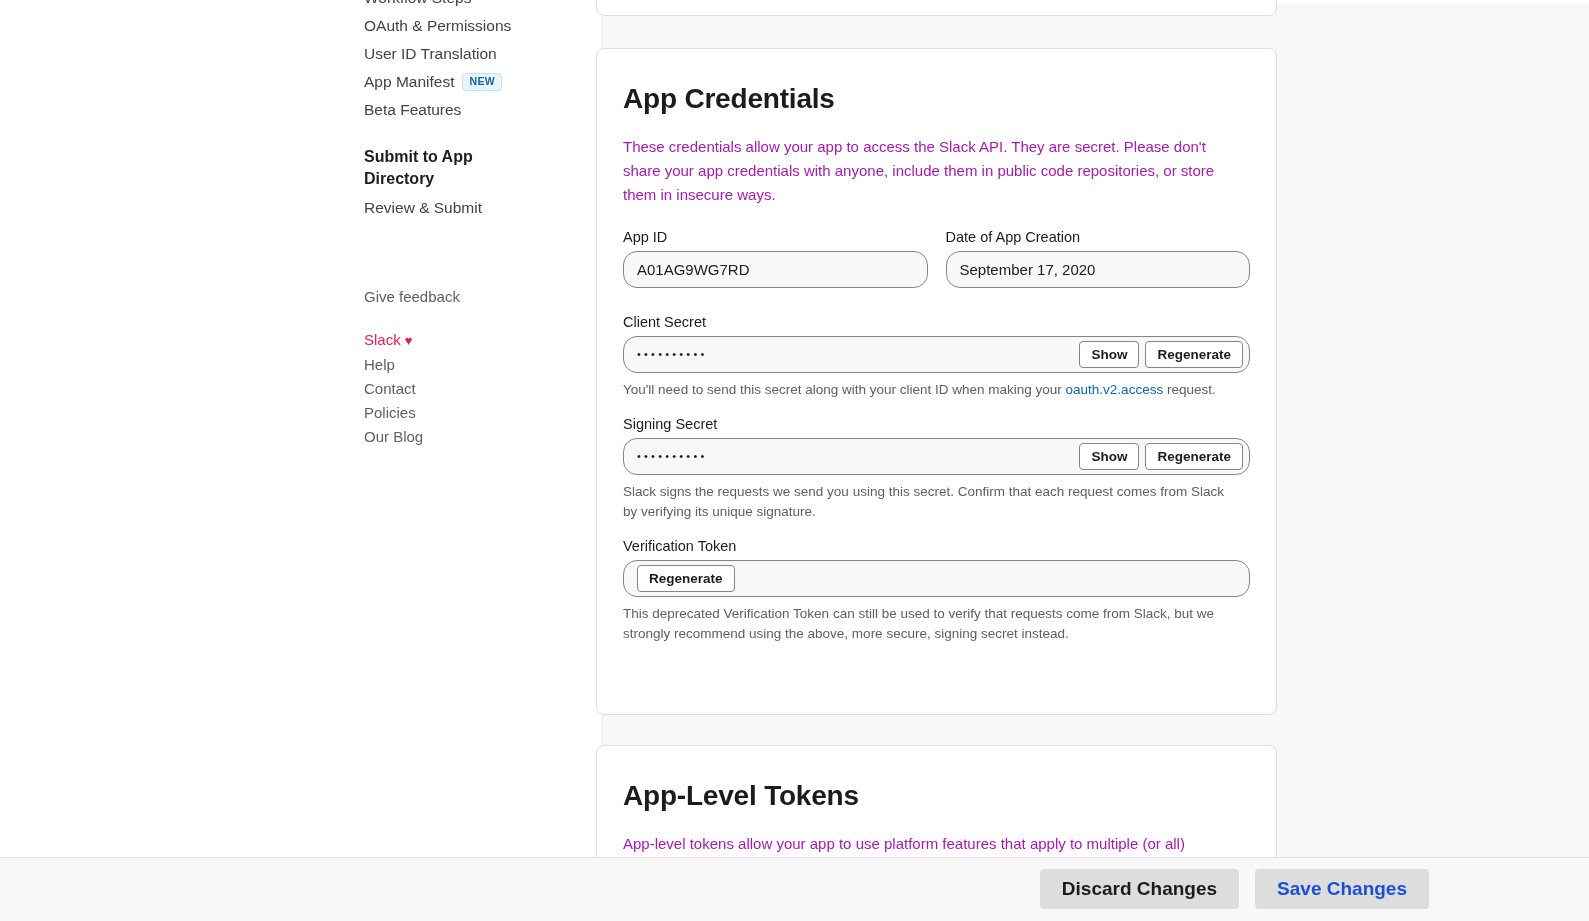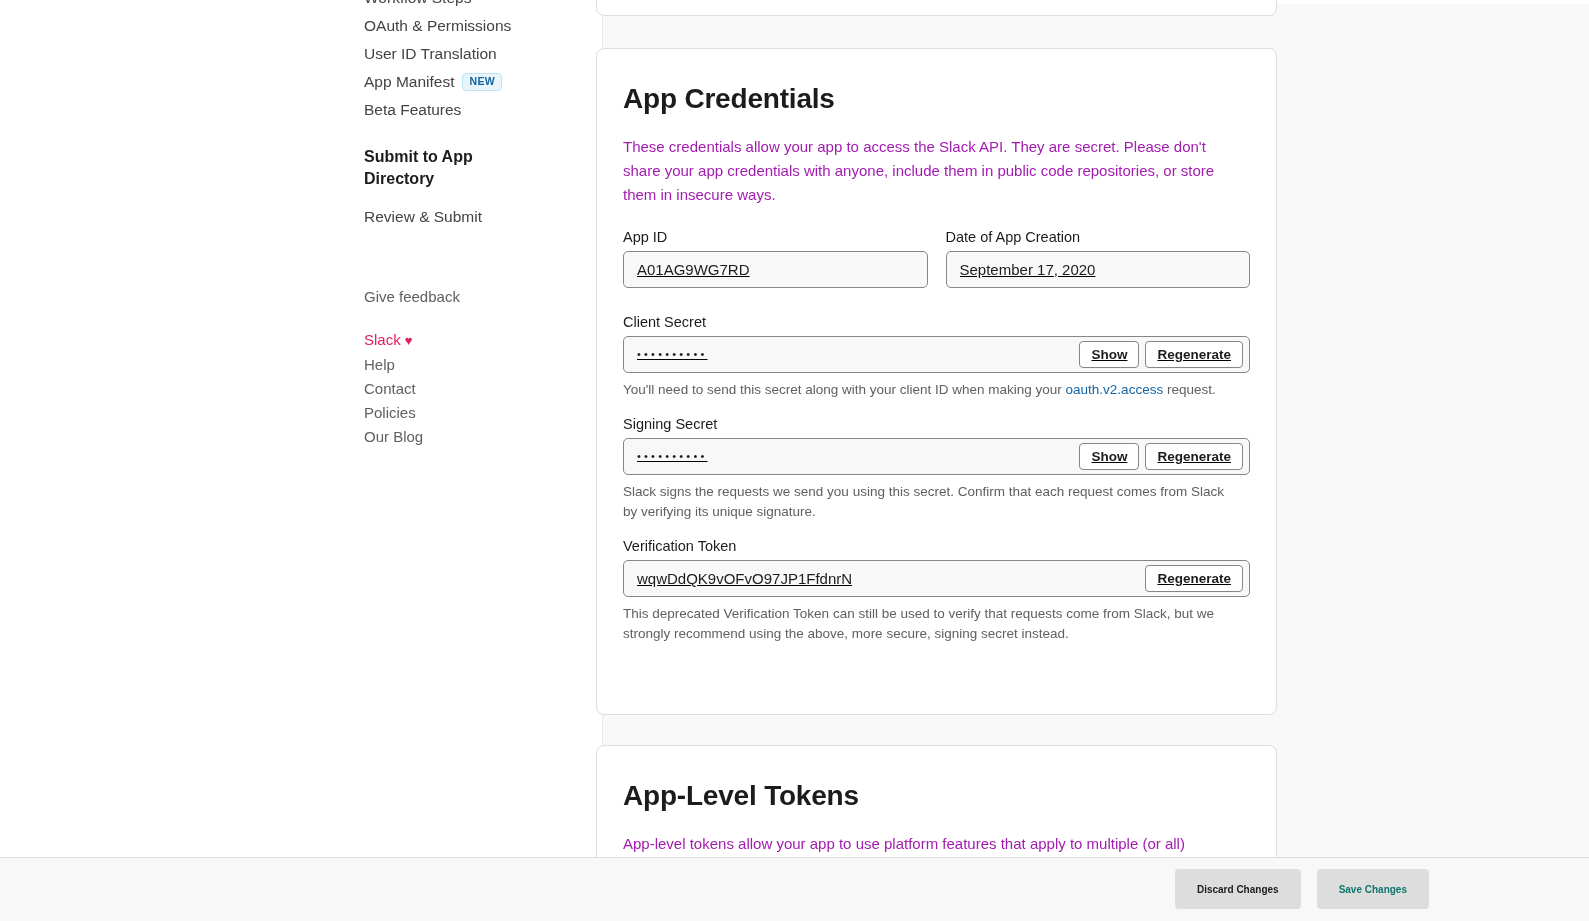--- a/index.html
+++ b/index.html
@@ -52,21 +52,21 @@
     white-space: nowrap;
     cursor: pointer;
   }
   .nav-item.strong {
     font-weight: 700;
     color: #1d1c1d;
     line-height: 22px;
     white-space: normal;
     width: 130px;
     margin-top: 22px;
-    margin-bottom: 13px;
+    margin-bottom: 4px;
     font-size: 16px;
   }
   .badge-new {
     display: inline-block;
     vertical-align: 2px;
     margin-left: 8px;
     padding: 1px 6px 2px;
     font-size: 10.5px;
     font-weight: 700;
     letter-spacing: .4px;
@@ -165,23 +165,22 @@
   }
   .col { flex: 1; }
 
   .input-shell {
     position: relative;
     display: flex;
     align-items: center;
     height: 37px;
     background: #f8f8f8;
     border: 1px solid #868686;
-    border-radius: 5px;
+    border-radius: 14px;
     padding: 0 6px 0 13px;
-    text-decoration: underline;
   }
   .input-shell.plain { padding-right: 13px; }
   .input-text {
     flex: 1;
     font-size: 15px;
     color: #1d1c1d;
     white-space: nowrap;
     overflow: hidden;
     background: transparent;
     border: 0;
@@ -244,29 +243,29 @@
     right: 160px;
     top: 11px;
     display: flex;
     gap: 16px;
   }
   .bar-btn {
     height: 40px;
     padding: 0 22px;
     border: 0;
     border-radius: 4px;
-    font-size: 10px;
+    font-size: 19px;
     font-weight: 700;
     font-family: "Liberation Sans", sans-serif;
     background: #dddddd;
     cursor: pointer;
     white-space: nowrap;
   }
   .bar-btn.discard { color: #1d1c1d; }
-  .bar-btn.save { color: #0f766e; }
+  .bar-btn.save { color: #1d4ed8; }
 </style>
 </head>
 <body>
 
 <div id="app">
 
   <div class="viewport">
 
     <nav class="sidebar">
 
@@ -354,21 +353,20 @@
               <button class="mini-btn">Show</button>
               <button class="mini-btn">Regenerate</button>
             </span>
           </div>
           <p class="helper">Slack signs the requests we send you using this secret. Confirm that each request comes from Slack by verifying its unique signature.</p>
         </div>
 
         <div class="block">
           <label class="field-label">Verification Token</label>
           <div class="input-shell">
-            <span class="input-text">wqwDdQK9vOFvO97JP1FfdnrN</span>
             <span class="inline-btns">
               <button class="mini-btn">Regenerate</button>
             </span>
           </div>
           <p class="helper last">This deprecated Verification Token can still be used to verify that requests come from Slack, but we strongly recommend using the above, more secure, signing secret instead.</p>
         </div>
 
       </section>
 
       <section class="card card-tokens">

